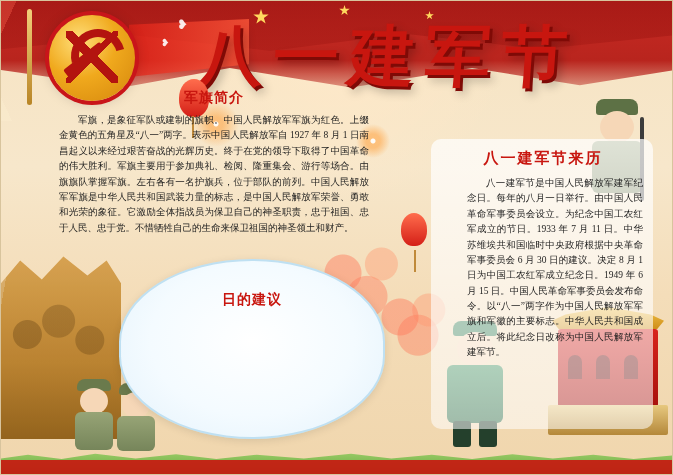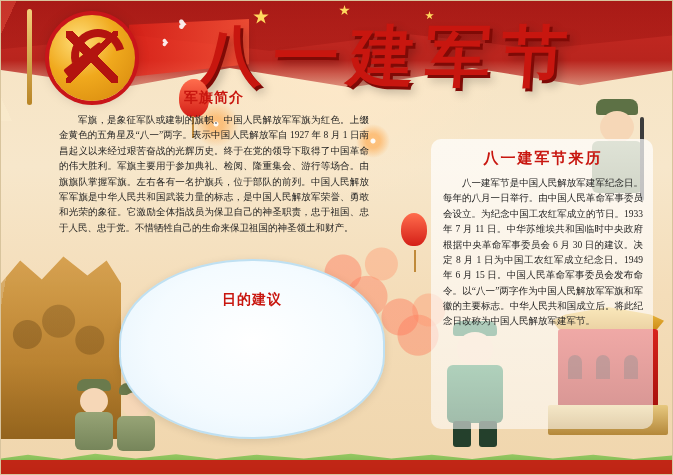--- a/index.html
+++ b/index.html
@@ -102,21 +102,21 @@
     box-shadow:0 2px 8px rgba(0,0,0,.10);
   }
   #card-qiyi h3{color:#c8160f;font-size:14px;margin-bottom:4px;}
   #card-qiyi p{font-size:9px;line-height:1.6;text-indent:2em;}
   #card-laili{
     left:430px;top:138px;width:222px;height:290px;padding:10px 10px 10px 12px;
     background:linear-gradient(180deg, rgba(255,255,255,.72), rgba(255,255,255,.55));
     border-radius:10px;
   }
   #card-laili h3{font-size:15px;margin-bottom:8px;letter-spacing:2px;}
-  #card-laili p{font-size:9.5px;line-height:1.62;}
+  #card-laili p{font-size:9.5px;line-height:1.62;margin-left:24px;}
   
   .monument{
     position:absolute;left:0;top:248px;width:120px;height:190px;
     background:linear-gradient(180deg,#d8a24e 0%,#b87f2c 60%,#8f5e17 100%);
     clip-path:polygon(0 18%,16% 6%,34% 16%,52% 4%,72% 14%,88% 6%,100% 18%,100% 100%,0 100%);
     opacity:.96;
   }
   .monument:after{
     content:"";position:absolute;left:0;top:0;width:120px;height:190px;
     background:

